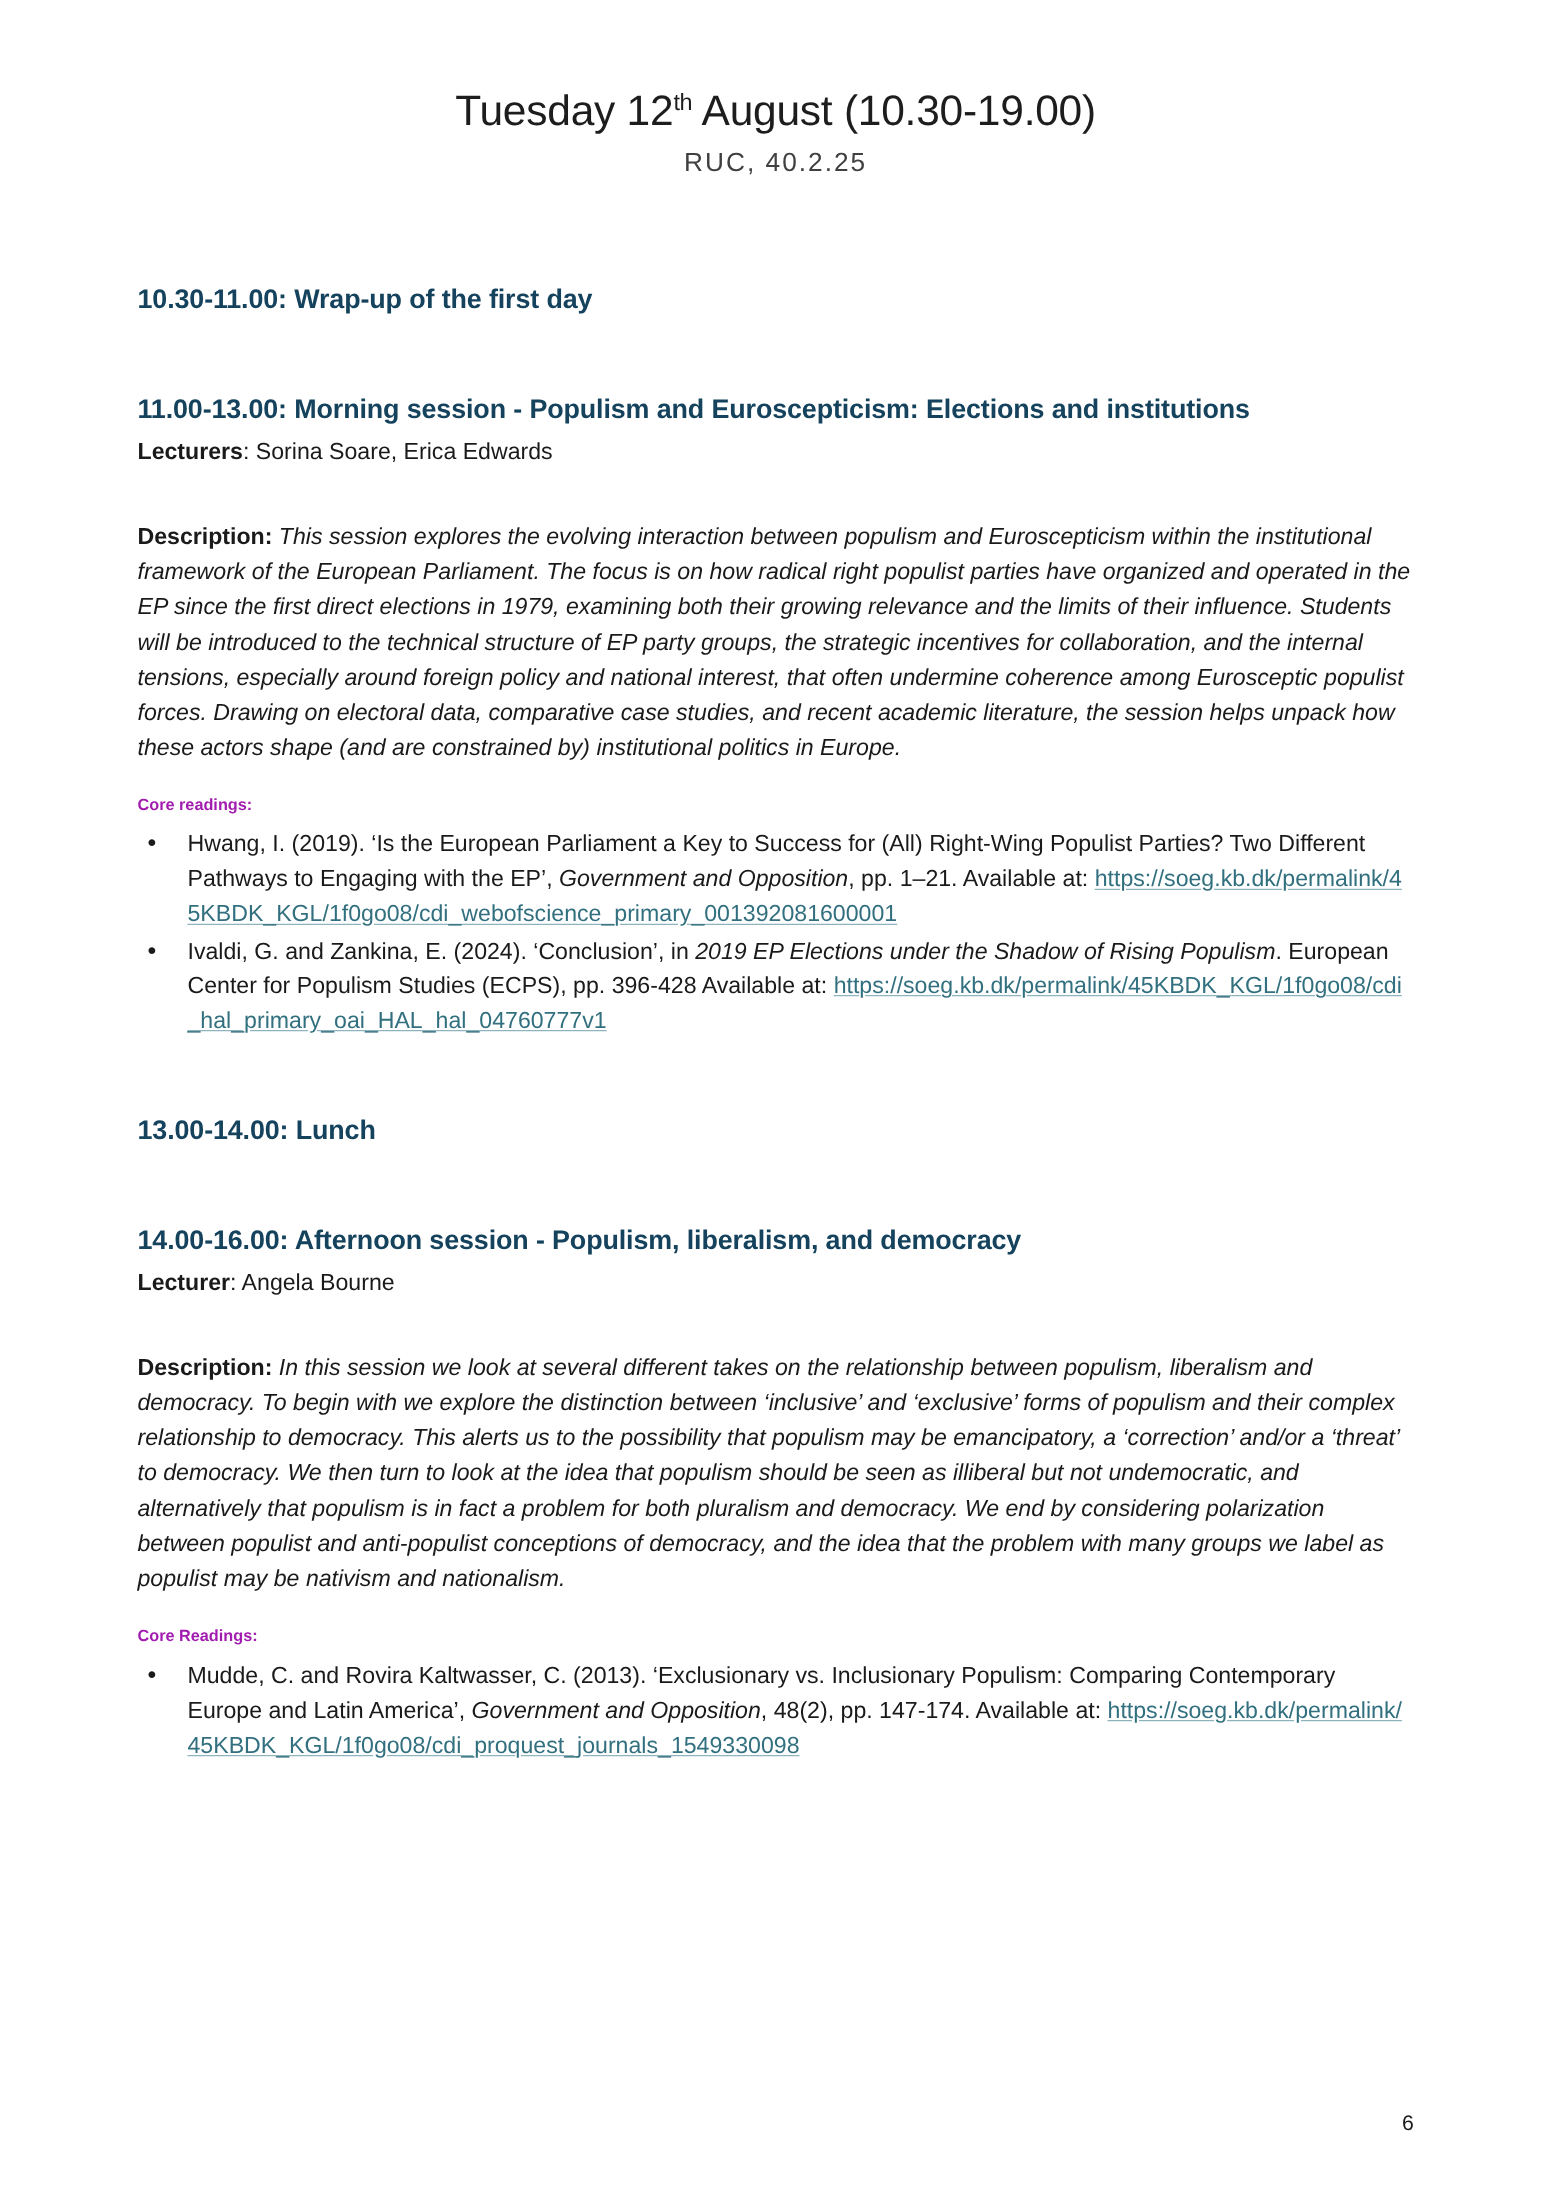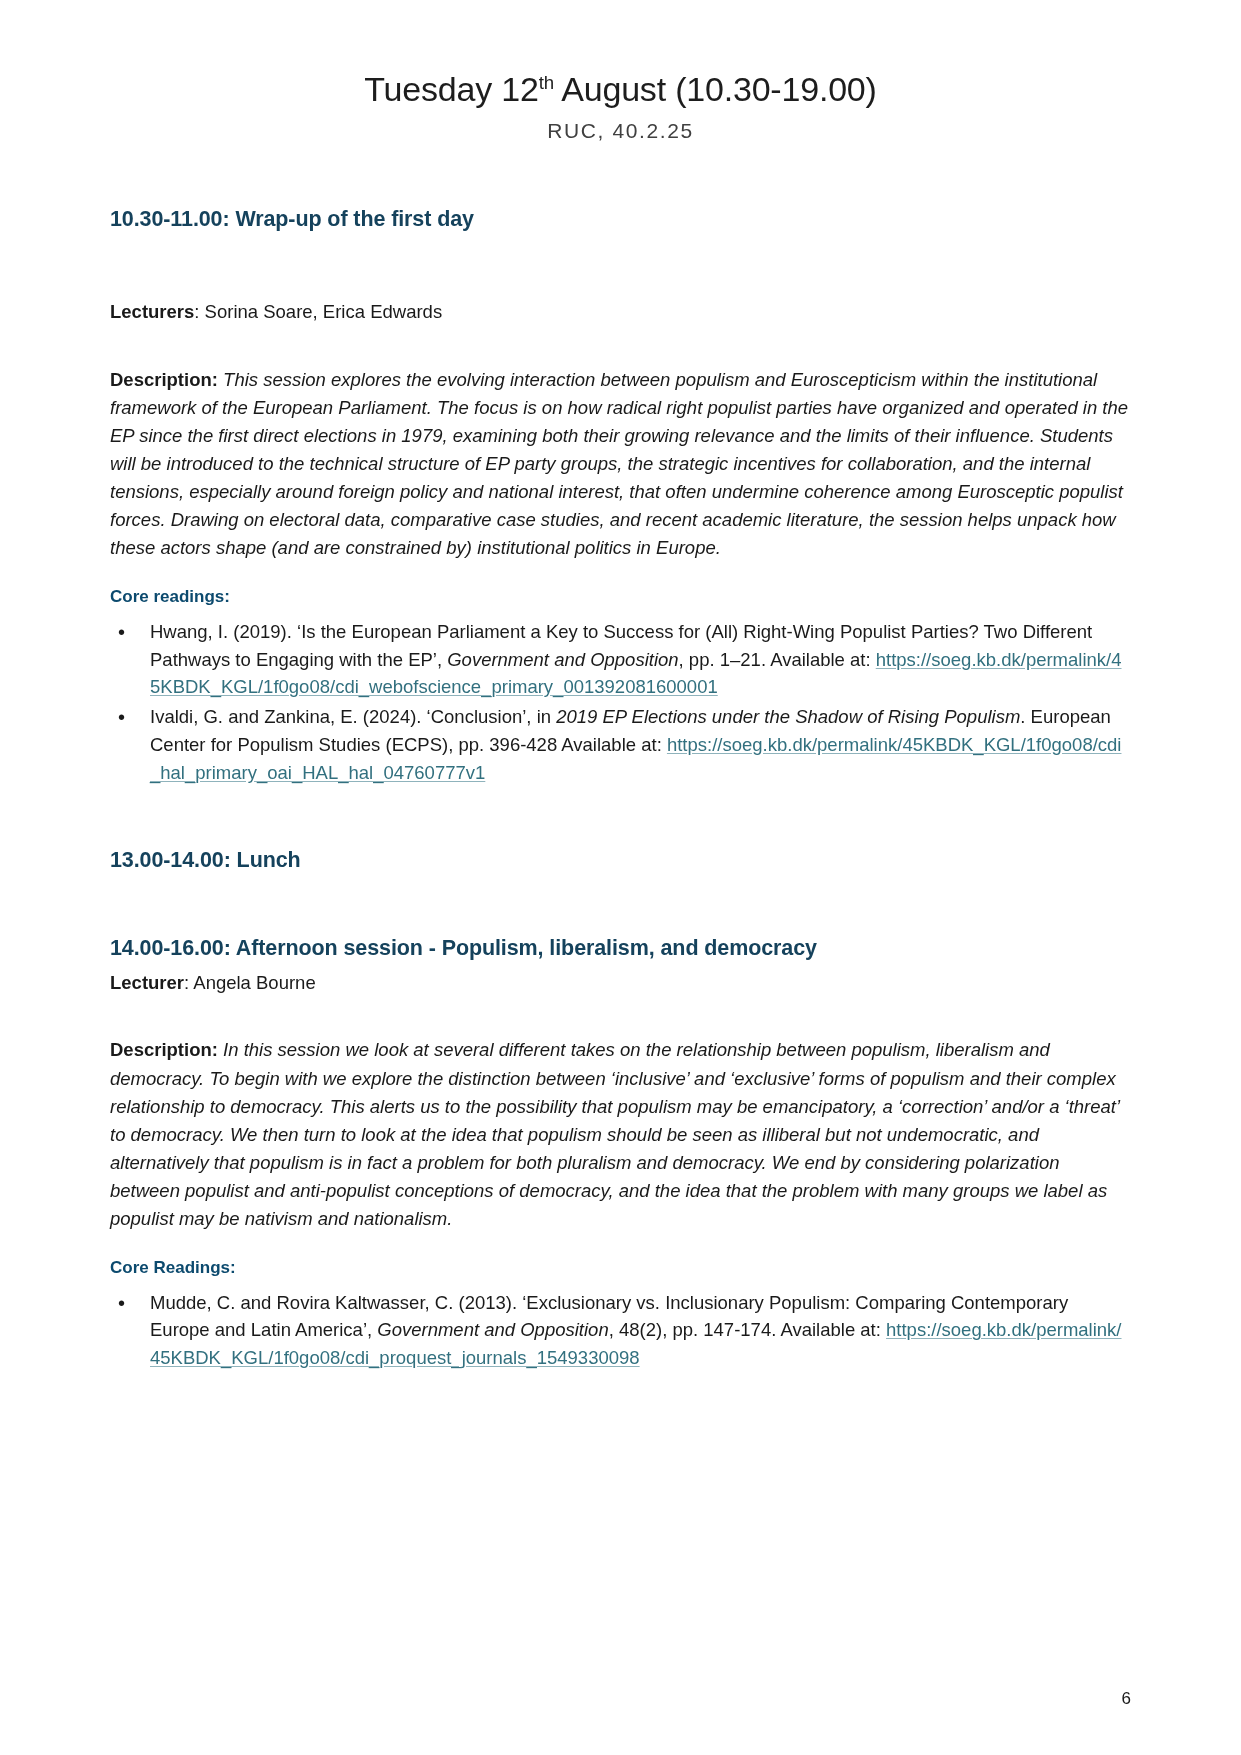--- a/index.html
+++ b/index.html
@@ -36,21 +36,21 @@
   }
   .doc-subtitle {
     text-align: center;
     font-size: 21px;
     color: #404040;
     letter-spacing: 1.6px;
     margin: 10px 0 0 0;
     font-weight: 400;
   }
   .content {
-    margin-top: 62px;
+    margin-top: 82px;
   }
   h2.session-heading {
     color: #15425c;
     font-size: 21.5px;
     font-weight: 700;
     line-height: 1.38;
     margin: 0;
     letter-spacing: -0.1px;
   }
   .block {
@@ -72,24 +72,24 @@
     margin: 0;
     color: #1a1a1a;
     font-style: italic;
     text-align: left;
   }
   p.description .lead {
     font-style: normal;
     font-weight: 700;
   }
   .readings-label {
-    font-size: 17px;
+    font-size: 13px;
     font-weight: 700;
     margin: 0;
-    color: #0c4a6e;
+    color: #a21caf;
     line-height: 1.5;
   }
   ul.readings {
     list-style: none;
     margin: 8px 0 0 0;
     padding: 0;
   }
   ul.readings li {
     position: relative;
     padding-left: 40px;
@@ -134,20 +134,21 @@
 
   <div class="content">
 
     <div class="block">
       <h2 class="session-heading">10.30-11.00: Wrap-up of the first day</h2>
     </div>
 
     <div class="spacer-lg"></div>
 
     <div class="block">
+      <h2 class="session-heading">11.00-13.00: Morning session - Populism and Euroscepticism: Elections and institutions</h2>
       <p class="meta-line"><b>Lecturers</b><span>: Sorina Soare, Erica Edwards</span></p>
 
       <div class="spacer-md"></div>
 
       <p class="description"><span class="lead">Description:</span><span> This session explores the evolving interaction between populism and Euroscepticism within the institutional framework of the European Parliament. The focus is on how radical right populist parties have organized and operated in the EP since the first direct elections in 1979, examining both their growing relevance and the limits of their influence. Students will be introduced to the technical structure of EP party groups, the strategic incentives for collaboration, and the internal tensions, especially around foreign policy and national interest, that often undermine coherence among Eurosceptic populist forces. Drawing on electoral data, comparative case studies, and recent academic literature, the session helps unpack how these actors shape (and are constrained by) institutional politics in Europe.</span></p>
 
       <div class="spacer-sm"></div>
 
       <p class="readings-label">Core readings:</p>
 

